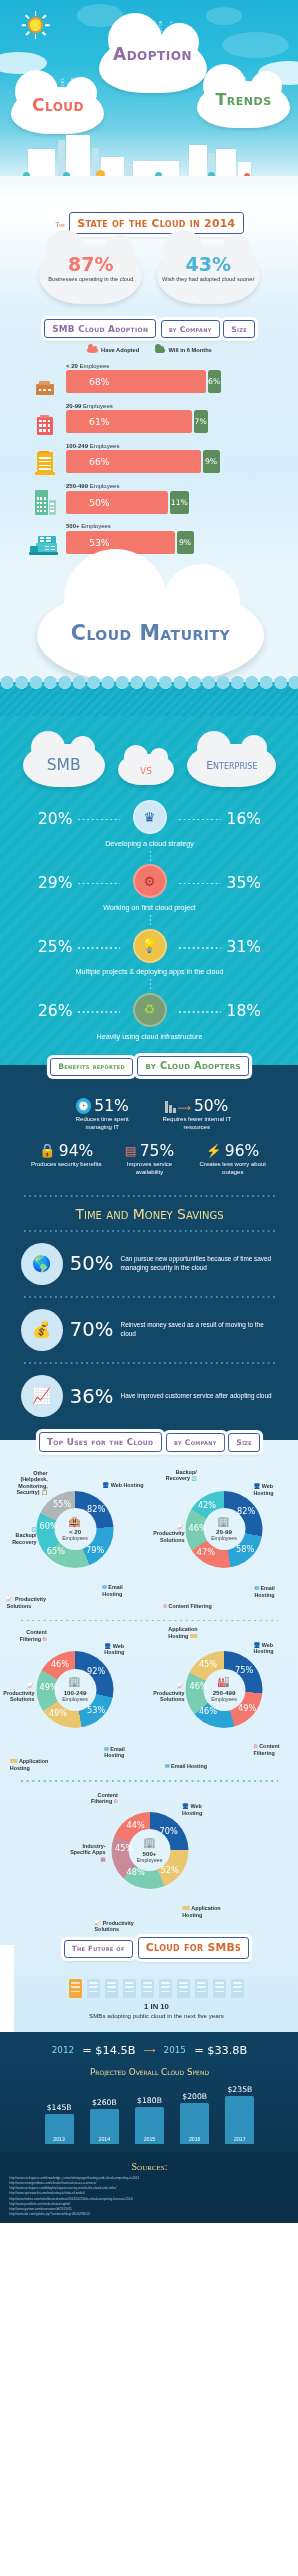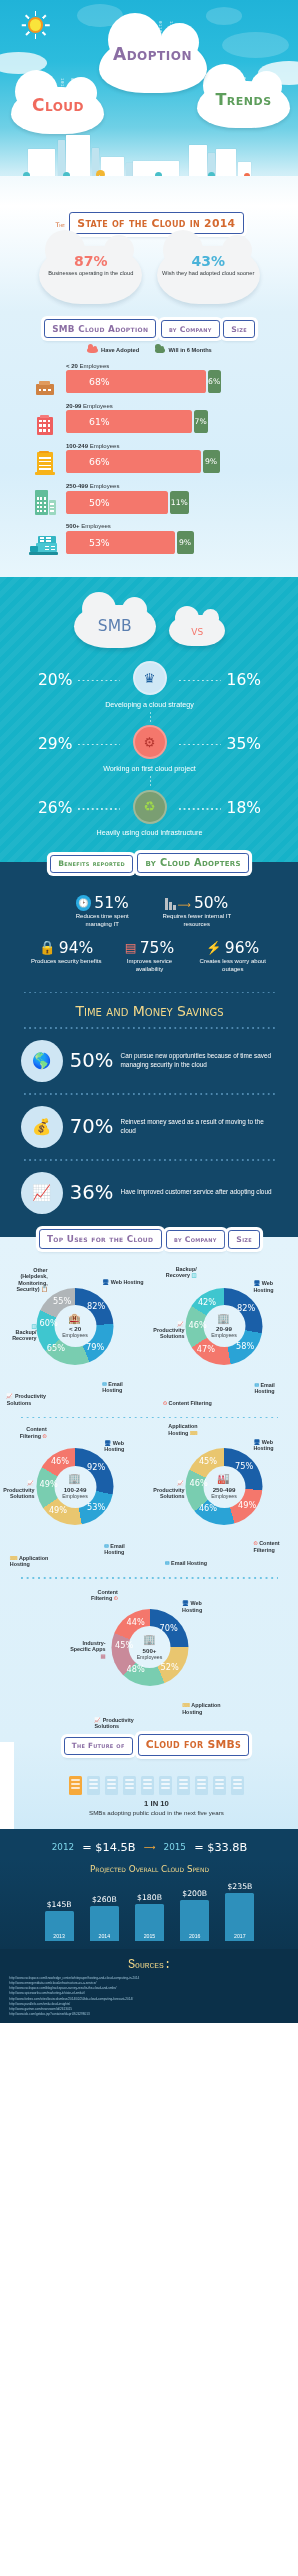--- a/index.html
+++ b/index.html
@@ -70,21 +70,21 @@
   .sec-state { position:relative; background:linear-gradient(180deg,#ffffff, #eef8fd 55%, #dff1fa 100%); padding:3.1px 0 8.2px; }
   .banner-state { text-align:center; padding-top:3.1px; }
   .pct-clouds { display:flex; justify-content:center; gap:14.4px; margin-top:11.3px; }
   .pcloud { position:relative; width:103px; height:58px; }
   .pcloud .bg { position:absolute; inset:0; background:#f3f4f5; border-radius:44%/54%;
      box-shadow:0 2.6px 4.1px rgba(0,50,80,.12); }
   .pcloud .bg:before,.pcloud .bg:after{content:"";position:absolute;background:#f3f4f5;border-radius:50%;}
   .pcloud .bg:before{width:40px;height:40px;left:6.2px;top:-15.5px;}
   .pcloud .bg:after{width:30px;height:30px;right:8.2px;top:-10.3px;}
   .pcloud .inner { position:relative; z-index:2; padding-top:7.2px; text-align:center; }
-  .pbig { font-family:"DejaVu Sans",sans-serif; font-size:14px; font-weight:bold; }
+  .pbig { font-family:"DejaVu Sans",sans-serif; font-size:19px; font-weight:bold; }
   .psub { font-size:5.7px; color:#33393d; line-height:1.3; margin-top:1px;}
 
   
   .sec-adopt { background:linear-gradient(180deg,#dff1fa,#d7eefa 60%,#e8f6fc 100%); padding:2.1px 0 13.4px; position:relative; }
   .legend { display:flex; justify-content:center; gap:15.5px; margin:8.2px 0 9.3px; }
   .legend .it { display:flex; align-items:center; gap:3.6px; font-size:5.7px; font-weight:bold; color:#2d3338; }
   .legdot { width:10.3px;height:6.7px; border-radius:50% 50% 40% 40%; position:relative;}
   .legdot:before{content:"";position:absolute;width:5.7px;height:5.7px;border-radius:50%;left:0.5px;top:-2.1px;background:inherit;}
   .legdot:after{content:"";position:absolute;width:4.1px;height:4.1px;border-radius:50%;right:0.5px;top:-1px;background:inherit;}
 
@@ -217,22 +217,22 @@
   .spend-t { text-align:center; color:#f4d98a; font-family:"DejaVu Sans",sans-serif;
      font-size:8.8px; font-variant:small-caps; margin-bottom:5.2px;}
   .spendbars { display:flex; justify-content:center; align-items:flex-end; gap:7.2px; height:62px;}
   .sb { width:38px; text-align:center; }
   .sb .val { color:#fff; font-family:"DejaVu Sans",sans-serif; font-size:7.7px; margin-bottom:2.1px;}
   .sb .col { background:#2e90bb; border-radius:1.5px 1.5px 0 0; margin:0 auto; width:29px;
      color:#fff; font-size:5.2px; display:flex; align-items:flex-end; justify-content:center; padding-bottom:2.1px;}
 
   
   .sec-src { background:#0b3049; padding:8.2px 9.3px 5.2px; }
-  .src-t { text-align:center; color:#f4d98a; font-family:Liberation Mono, monospace;
-     font-size:12px; font-variant:small-caps; margin-bottom:4.1px; }
+  .src-t { text-align:center; color:#f4d98a; font-family:Liberation Serif, serif;
+     font-size:10px; font-variant:small-caps; margin-bottom:4.1px; }
   .src-list { font-size:3.1px; color:#9fc4d8; line-height:1.7; word-break:break-all; }
   .footer { background:#ffffff; padding:6.2px 0 8.2px; text-align:center; }
   .rs { display:inline-flex; align-items:center; gap:3.1px; font-size:8.8px; color:#d81e2c;
      font-family:"Liberation Sans",sans-serif; font-weight:bold;}
   .rs .dot { width:8.2px;height:8.2px;border-radius:50%;background:#d81e2c;display:inline-block;}
 </style>
 </head>
 <body>
 
 <div class="page">
@@ -457,28 +457,36 @@
         <b>500+</b>
         <span>Employees</span>
       </div>
       <div class="bars">
         <div class="bar-a" style="width:109px;">53%</div>
         <div class="bar-b" style="width:17px;">9%</div>
       </div>
     </div>
   </div>
 
+  <div class="sec-mat-top">
+    <div class="bigcloud"></div>
+    <div class="bigcloud-txt hand">Cloud Maturity</div>
+    <div class="wave"></div>
+  </div>
 
   <div class="sec-mat">
     <div class="vsrow">
       <div class="vcloud vc-smb">
         <span class="vctxt" style="font-size:15.5px;color:#5b7fb0;">SMB</span>
       </div>
       <div class="vcloud vc-vs">
         <span class="vctxt" style="font-size:12.4px;color:#f4776c;">vs</span>
+      </div>
+      <div class="vcloud vc-ent">
+        <span class="vctxt" style="font-size:10.8px;color:#5b7fb0;">Enterprise</span>
       </div>
     </div>
 
     <div class="matrow" style="margin-top:11.3px;">
       <div class="matleft">20%</div>
       <div class="dots-l"></div>
       <div class="matcirc" style="background:#cfe8f6;color:#1b5e9e;">♛</div>
       <div class="dots-r"></div>
       <div class="matright">16%</div>
       <div class="matcap">Developing a cloud strategy</div>
@@ -487,20 +495,29 @@
     <div class="matrow">
       <div class="vline"></div>
       <div class="matleft">29%</div>
       <div class="dots-l"></div>
       <div class="matcirc" style="background:#f4776c;color:#b5352f;">⚙</div>
       <div class="dots-r"></div>
       <div class="matright">35%</div>
       <div class="matcap">Working on first cloud project</div>
     </div>
 
+    <div class="matrow">
+      <div class="vline"></div>
+      <div class="matleft">25%</div>
+      <div class="dots-l"></div>
+      <div class="matcirc" style="background:#edc248;color:#fff;">💡</div>
+      <div class="dots-r"></div>
+      <div class="matright">31%</div>
+      <div class="matcap">Multiple projects &amp; deploying apps in the cloud</div>
+    </div>
 
     <div class="matrow">
       <div class="vline"></div>
       <div class="matleft">26%</div>
       <div class="dots-l"></div>
       <div class="matcirc" style="background:#7a9e72;color:#9fd94a;">♻</div>
       <div class="dots-r"></div>
       <div class="matright">18%</div>
       <div class="matcap">Heavily using cloud infrastructure</div>
     </div>

